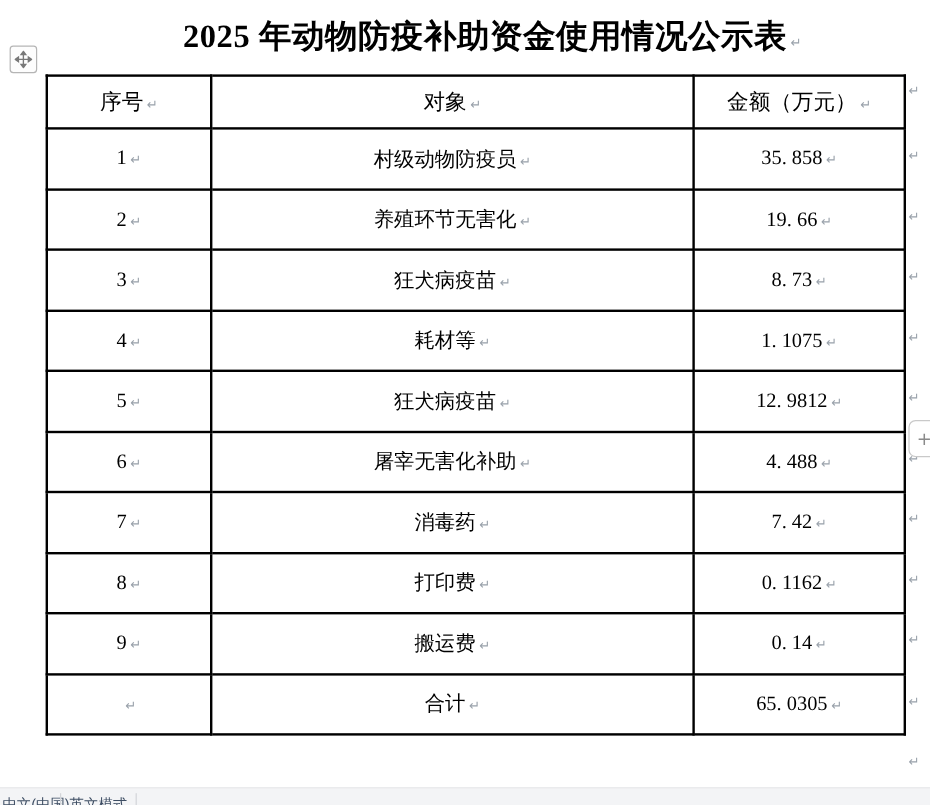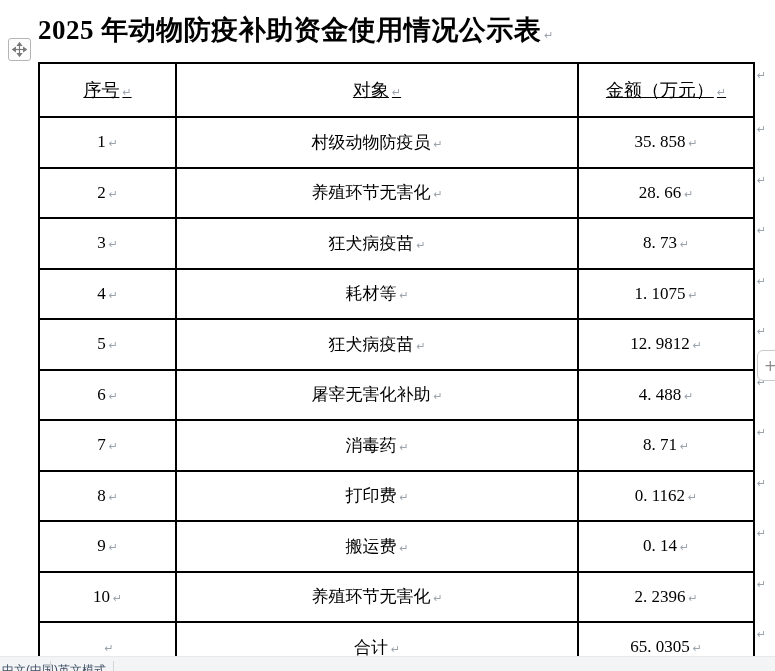--- a/index.html
+++ b/index.html
@@ -17,40 +17,41 @@
     position:absolute; left:8px; top:38px;
     width:23px; height:23px;
     border:1px solid #b5b5b5; border-radius:3px;
     background:#fdfdfd;
     display:flex; align-items:center; justify-content:center;
     cursor:move;
   }
 
   
   .doc-title {
-    position:absolute; left:38px; top:12px; width:715px;
+    position:absolute; left:53px; top:12px; width:715px;
+    text-align:center;
     font-size:27px; font-weight:bold;
     letter-spacing:0.5px;
     white-space:nowrap;
   }
 
   
   table.doc-table {
     position:absolute; left:38px; top:62px; width:715px;
     border-collapse:collapse; table-layout:fixed;
   }
   table.doc-table th, table.doc-table td {
     border:2px solid #000;
     text-align:center; vertical-align:middle;
     font-weight:normal;
     font-size:17px;
     overflow:hidden;
     white-space:nowrap;
   }
-  table.doc-table thead tr { height:54px;text-decoration:underline; }
+  table.doc-table thead tr { height:44px; }
   table.doc-table tbody tr { height:50.5px; }
   table.doc-table th { font-size:18px; }
   .col-no  { width:137px; }
   .col-obj { width:402px; }
   .col-amt { width:176px; }
 
   
   .pmark {
     color:#9ba3ac;
     font-size:11px;
@@ -139,21 +140,21 @@
   </thead>
   <tbody id="table-body">
       <tr>
         <td><span>1</span><span class="pmark">↵</span></td>
         <td><span>村级动物防疫员</span><span class="pmark">↵</span></td>
         <td><span>35. 858</span><span class="pmark">↵</span></td>
       </tr>
       <tr>
         <td><span>2</span><span class="pmark">↵</span></td>
         <td><span>养殖环节无害化</span><span class="pmark">↵</span></td>
-        <td><span>28. 66</span><span class="pmark">↵</span></td>
+        <td><span>19. 66</span><span class="pmark">↵</span></td>
       </tr>
       <tr>
         <td><span>3</span><span class="pmark">↵</span></td>
         <td><span>狂犬病疫苗</span><span class="pmark">↵</span></td>
         <td><span>8. 73</span><span class="pmark">↵</span></td>
       </tr>
       <tr>
         <td><span>4</span><span class="pmark">↵</span></td>
         <td><span>耗材等</span><span class="pmark">↵</span></td>
         <td><span>1. 1075</span><span class="pmark">↵</span></td>
@@ -164,36 +165,31 @@
         <td><span>12. 9812</span><span class="pmark">↵</span></td>
       </tr>
       <tr>
         <td><span>6</span><span class="pmark">↵</span></td>
         <td><span>屠宰无害化补助</span><span class="pmark">↵</span></td>
         <td><span>4. 488</span><span class="pmark">↵</span></td>
       </tr>
       <tr>
         <td><span>7</span><span class="pmark">↵</span></td>
         <td><span>消毒药</span><span class="pmark">↵</span></td>
-        <td><span>8. 71</span><span class="pmark">↵</span></td>
+        <td><span>7. 42</span><span class="pmark">↵</span></td>
       </tr>
       <tr>
         <td><span>8</span><span class="pmark">↵</span></td>
         <td><span>打印费</span><span class="pmark">↵</span></td>
         <td><span>0. 1162</span><span class="pmark">↵</span></td>
       </tr>
       <tr>
         <td><span>9</span><span class="pmark">↵</span></td>
         <td><span>搬运费</span><span class="pmark">↵</span></td>
         <td><span>0. 14</span><span class="pmark">↵</span></td>
-      </tr>
-      <tr>
-        <td><span>10</span><span class="pmark">↵</span></td>
-        <td><span>养殖环节无害化</span><span class="pmark">↵</span></td>
-        <td><span>2. 2396</span><span class="pmark">↵</span></td>
       </tr>
       <tr>
         <td><span></span><span class="pmark">↵</span></td>
         <td><span>合计</span><span class="pmark">↵</span></td>
         <td><span>65. 0305</span><span class="pmark">↵</span></td>
       </tr>
     </tbody>
 </table>
 
 <div id="row-end-marks">

